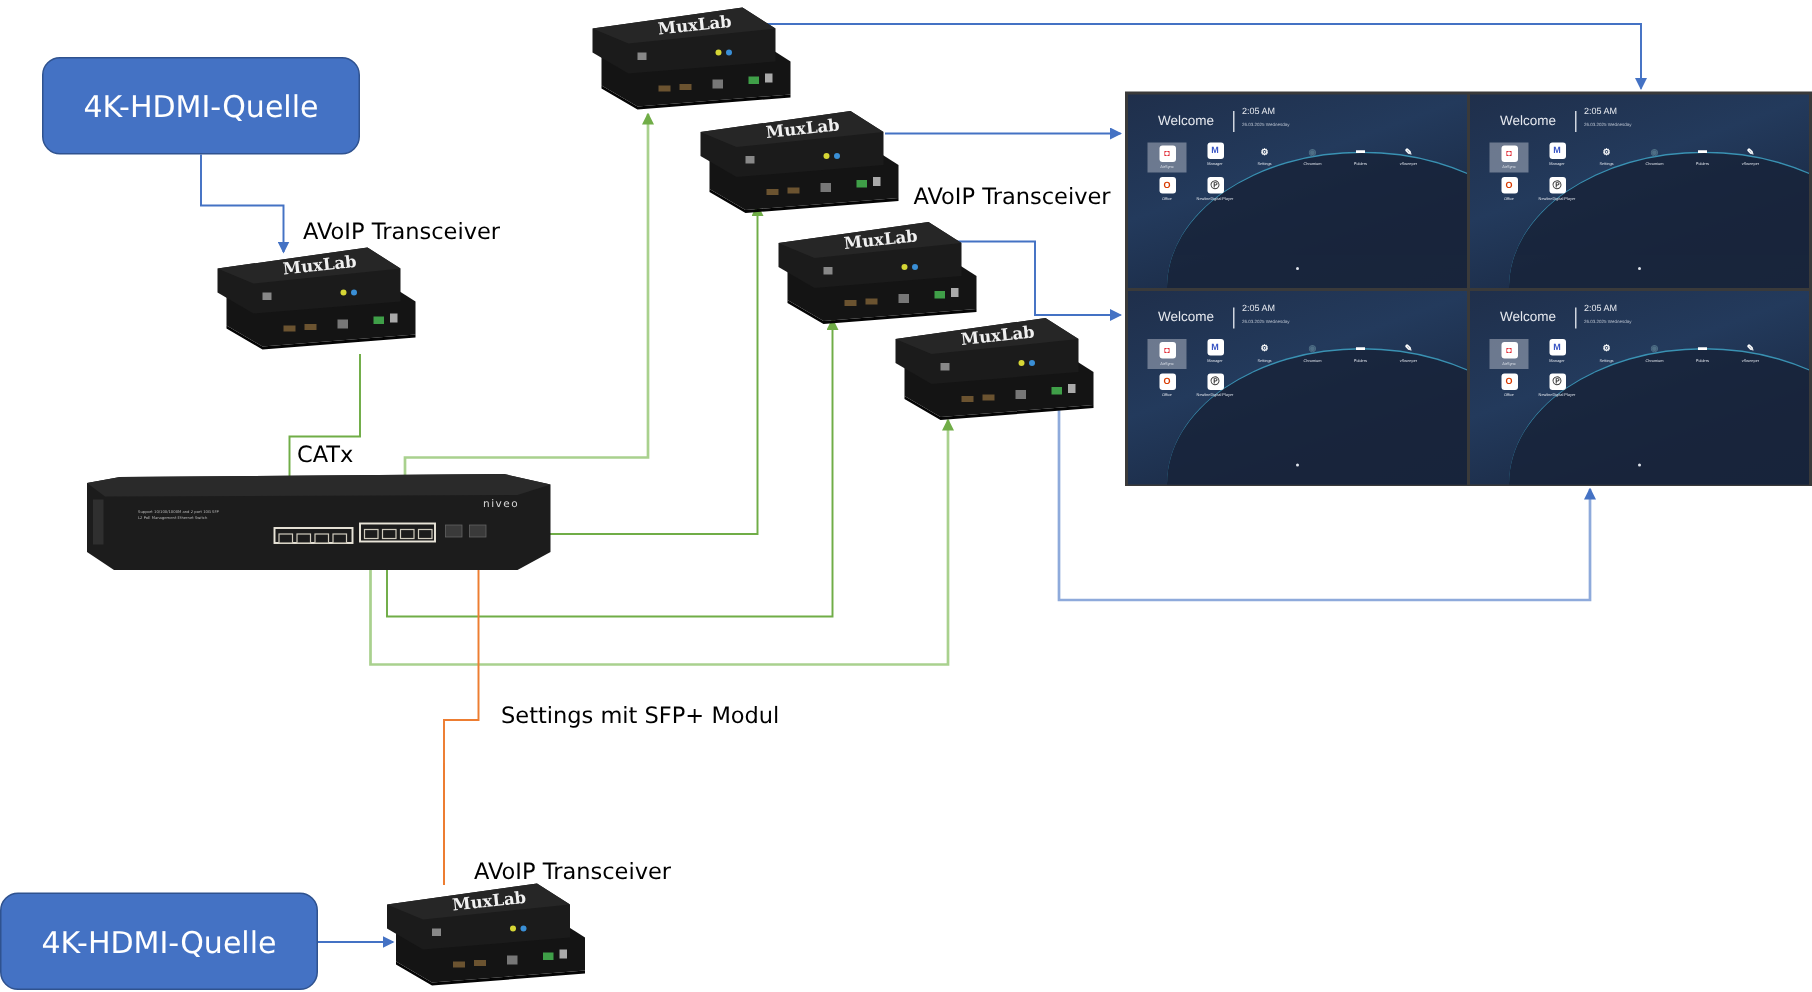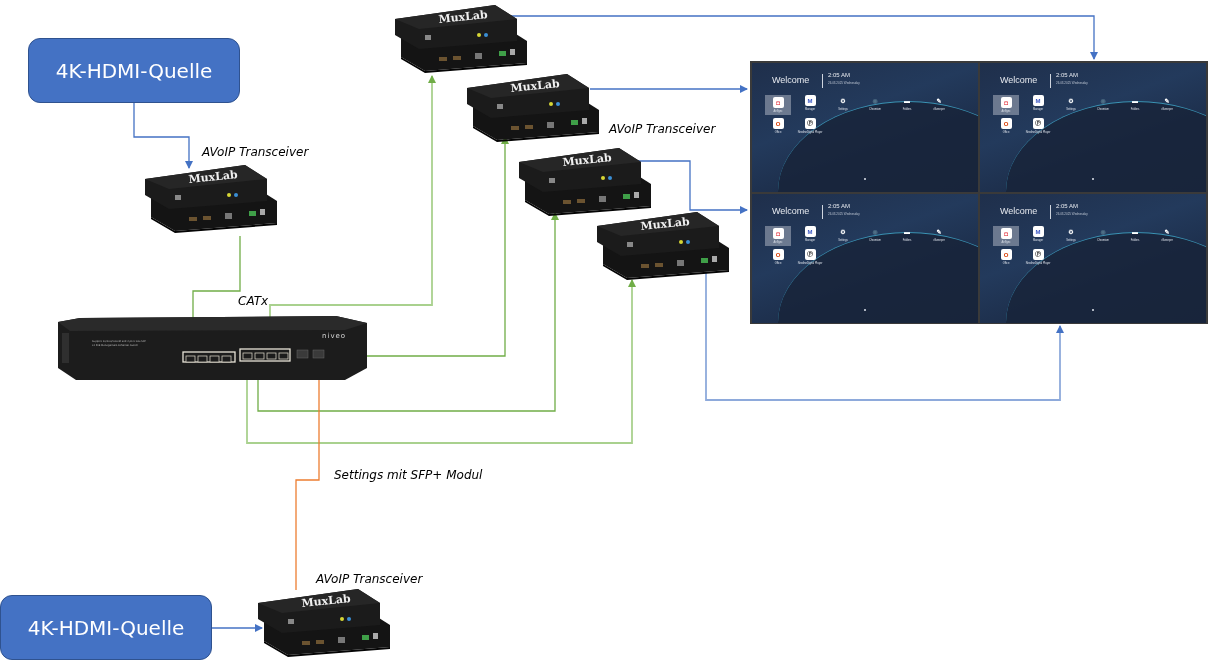--- a/index.html
+++ b/index.html
@@ -1,19 +1,19 @@
 <!DOCTYPE html>
 <html><head>
 <meta charset="utf-8">
 <style>
   html, body { margin: 0; padding: 0; background: #ffffff; }
   body { width: 1208px; height: 661px; position: relative; overflow: hidden; font-family: "Liberation Sans", sans-serif; }
   #canvas { position: absolute; left: 0; top: 0; width: 1208px; height: 661px; }
   .src-box { position: absolute; background: #4472c4; border: 1.5px solid #2f528f; border-radius: 12px; color: #ffffff; display: flex; align-items: center; justify-content: center; font-family: "DejaVu Sans", sans-serif; font-size: 20px; box-sizing: border-box; }
-  .lbl { position: absolute; font-family: "DejaVu Sans", sans-serif; font-size: 12px; color: #000; white-space: nowrap; font-style: italic; }
+  .lbl { position: absolute; font-family: "DejaVu Sans", sans-serif; font-size: 15px; color: #000; white-space: nowrap; }
   .wall { position: absolute; left: 750px; top: 61px; width: 540px; height: 263px; background: #3a3a3a; }
   .panel { position: absolute; width: 226px; height: 129px; overflow: hidden;
            background: linear-gradient(160deg, #1f2f4b 0%, #233a5c 40%, #1c2d49 70%, #1a2a44 100%); }
   .panel .swoosh { position: absolute; right: -60px; bottom: -90px; width: 260px; height: 180px; border-radius: 50%; border-top: 1px solid #3fa3c4; background: #18243a; opacity: 0.85; }
   .panel .welcome { position: absolute; left: 20px; top: 12px; color: #e6e9ef; font-size: 9px; }
   .panel .sep { position: absolute; left: 70px; top: 11px; width: 1px; height: 14px; background: #cfd5df; }
   .panel .time { position: absolute; left: 76px; top: 9px; color: #e6e9ef; font-size: 6px; }
   .panel .date { position: absolute; left: 76px; top: 18px; color: #b9c2d0; font-size: 3px; }
   .app { position: absolute; width: 26px; text-align: center; }
   .app .ic { width: 11px; height: 11px; margin: 0 auto; border-radius: 2px; display: flex; align-items: center; justify-content: center; font-size: 6px; font-weight: bold; }
@@ -116,21 +116,21 @@
 <div class="src-box" style="left:28px;top:38px;width:212px;height:65px;">
   <span>4K-HDMI-Quelle</span>
 </div>
 <div class="src-box" style="left:0px;top:595px;width:212px;height:65px;">
   <span>4K-HDMI-Quelle</span>
 </div>
 
 <div class="lbl" style="left:202px;top:145px;">AVoIP Transceiver</div>
 <div class="lbl" style="left:609px;top:122px;">AVoIP Transceiver</div>
 <div class="lbl" style="left:316px;top:572px;">AVoIP Transceiver</div>
-<div class="lbl" style="left:198px;top:294px;margin-left:40px;">CATx</div>
+<div class="lbl" style="left:198px;top:294px;">CATx</div>
 <div class="lbl" style="left:334px;top:468px;">Settings mit SFP+ Modul</div>
 
 <div class="wall" id="wall">
     <div class="panel" style="left: 2px; top: 2px;">
       <div class="swoosh"></div>
       <div class="welcome">Welcome</div>
       <div class="sep"></div>
       <div class="time">2:05 AM</div>
       <div class="date">26.03.2025 Wednesday</div>
       <div class="dot"></div>

